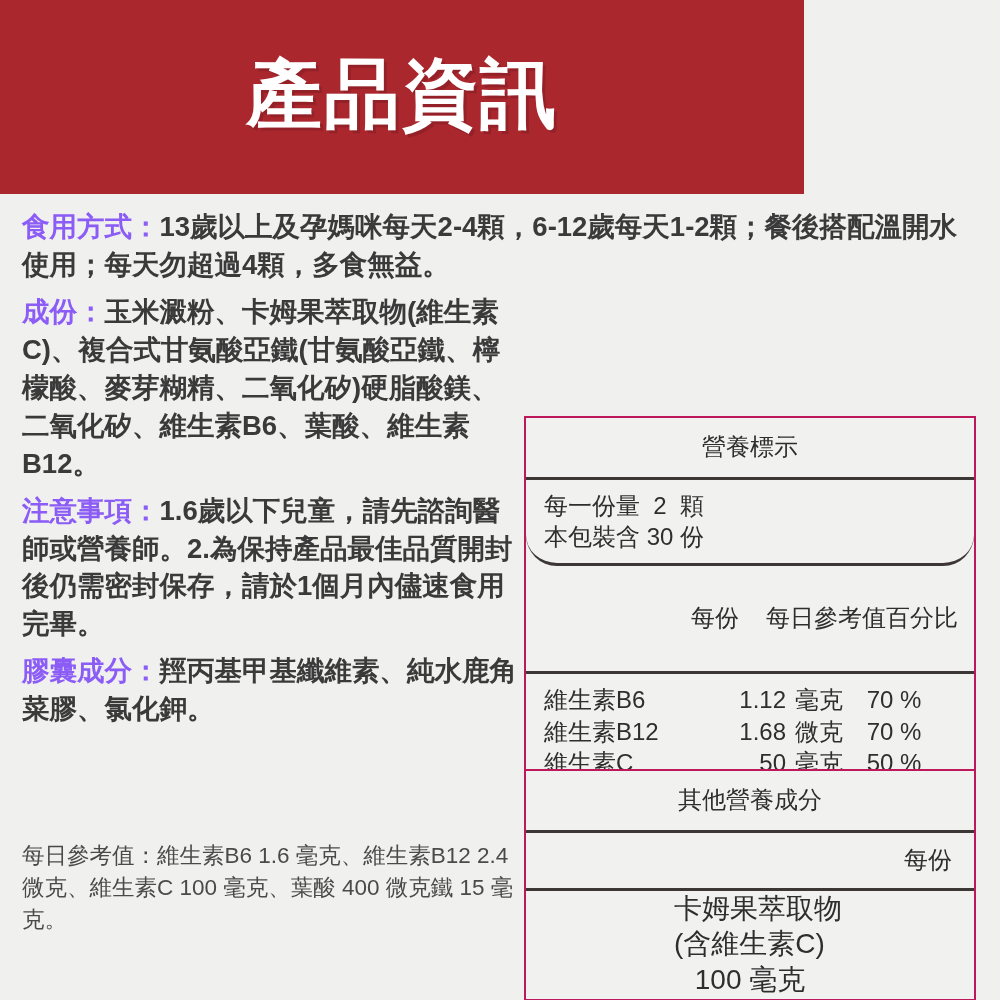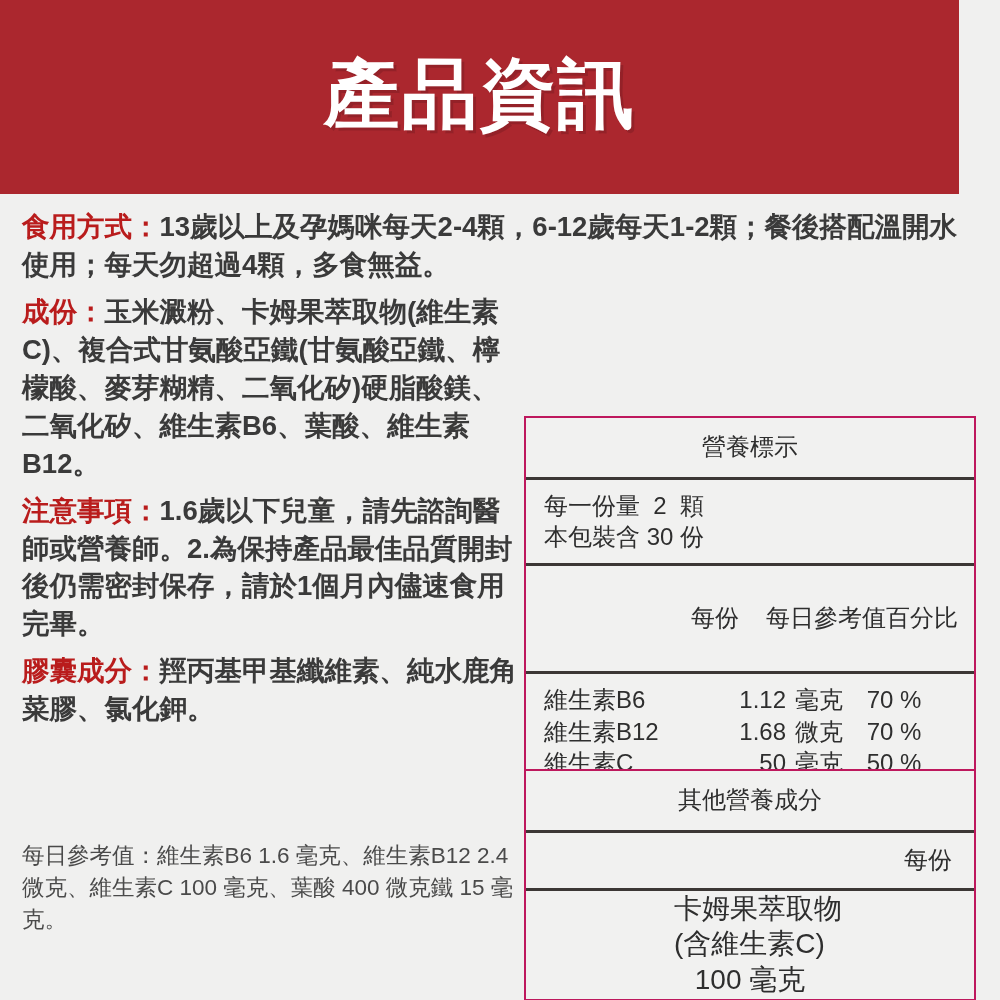--- a/index.html
+++ b/index.html
@@ -10,21 +10,21 @@
     width: 1000px;
     height: 1000px;
     background: #f0f0ef;
     font-family: "Liberation Sans", "DejaVu Sans", sans-serif;
     overflow: hidden;
     position: relative;
   }
 
   
   .banner {
-    width: 959px;
+    width: 804px;
     height: 194px;
     background: #ab272e;
     display: flex;
     align-items: center;
     justify-content: center;
     box-sizing: border-box;
   }
   .banner-title {
     color: #ffffff;
     font-size: 76px;
@@ -53,21 +53,21 @@
 
   .para {
     font-size: 27.5px;
     font-weight: bold;
     color: #3a3a3a;
     line-height: 1.38;
     margin: 0 0 9px 0;
     letter-spacing: 0px;
   }
   .para .lbl {
-    color: #b91c1c;
+    color: #8b5cf6;
   }
 
   
   .para.narrow {
     width: 500px;
   }
 
   .small-note {
     position: absolute;
     left: 22px;
@@ -103,20 +103,21 @@
   .nt-title {
     text-align: center;
     font-size: 24px;
     padding: 13px 0 14px 0;
   }
 
   .nt-serving {
     font-size: 24px;
     padding: 10px 0 11px 18px;
     line-height: 1.3;
+    border-radius: 31px;
   }
   .nt-serving div { white-space: pre; }
 
   .nt-colhead {
     font-size: 24px;
     padding: 8px 16px 9px 0;
     text-align: right;
     white-space: pre;
   }
   .nt-colhead .ch-per   { display: inline-block; }

